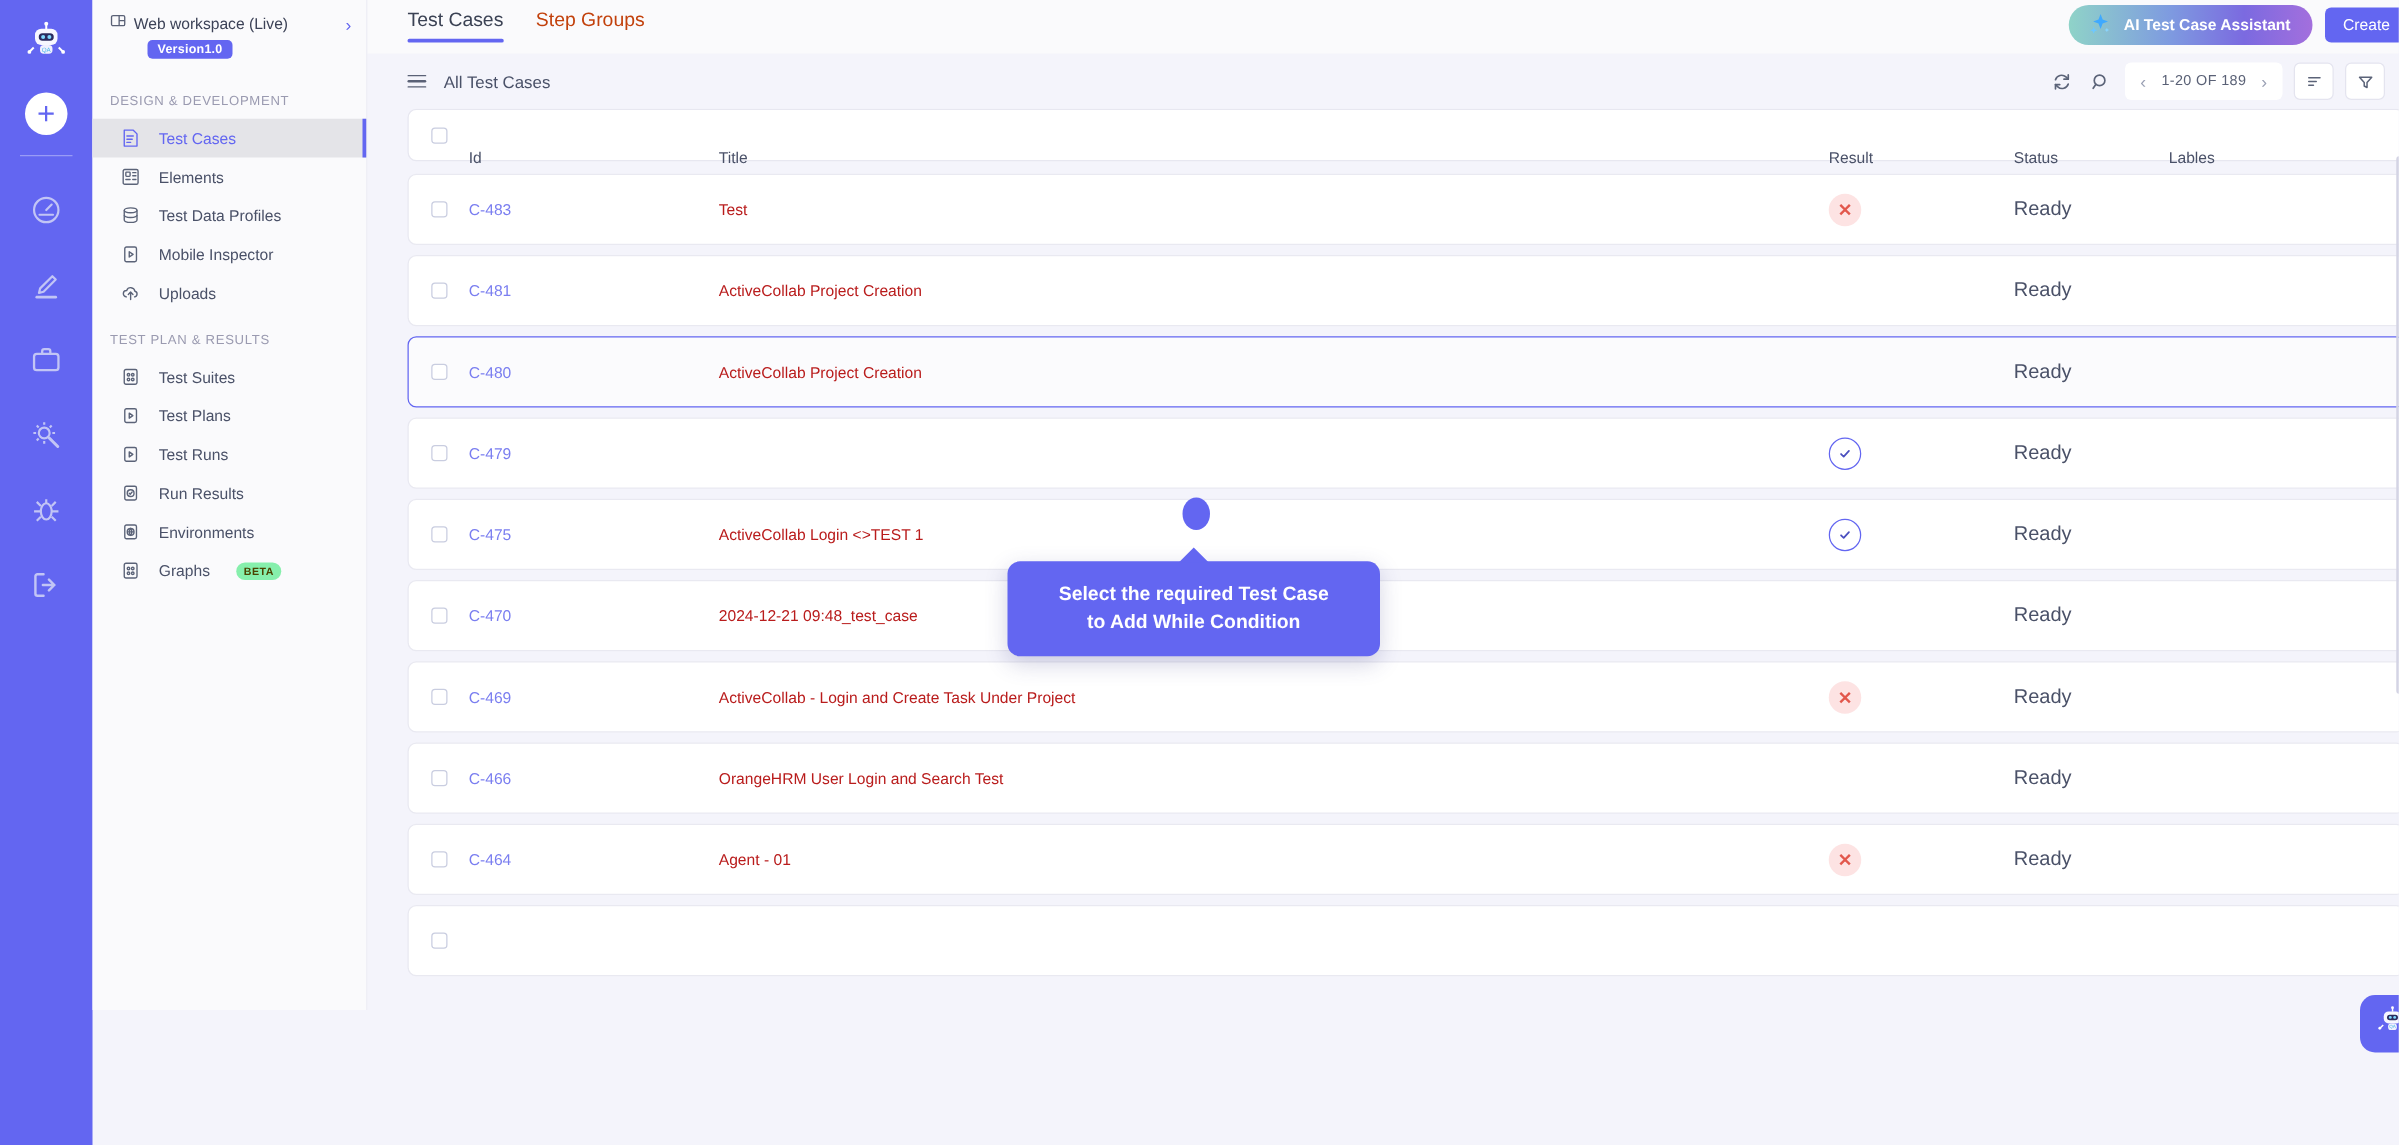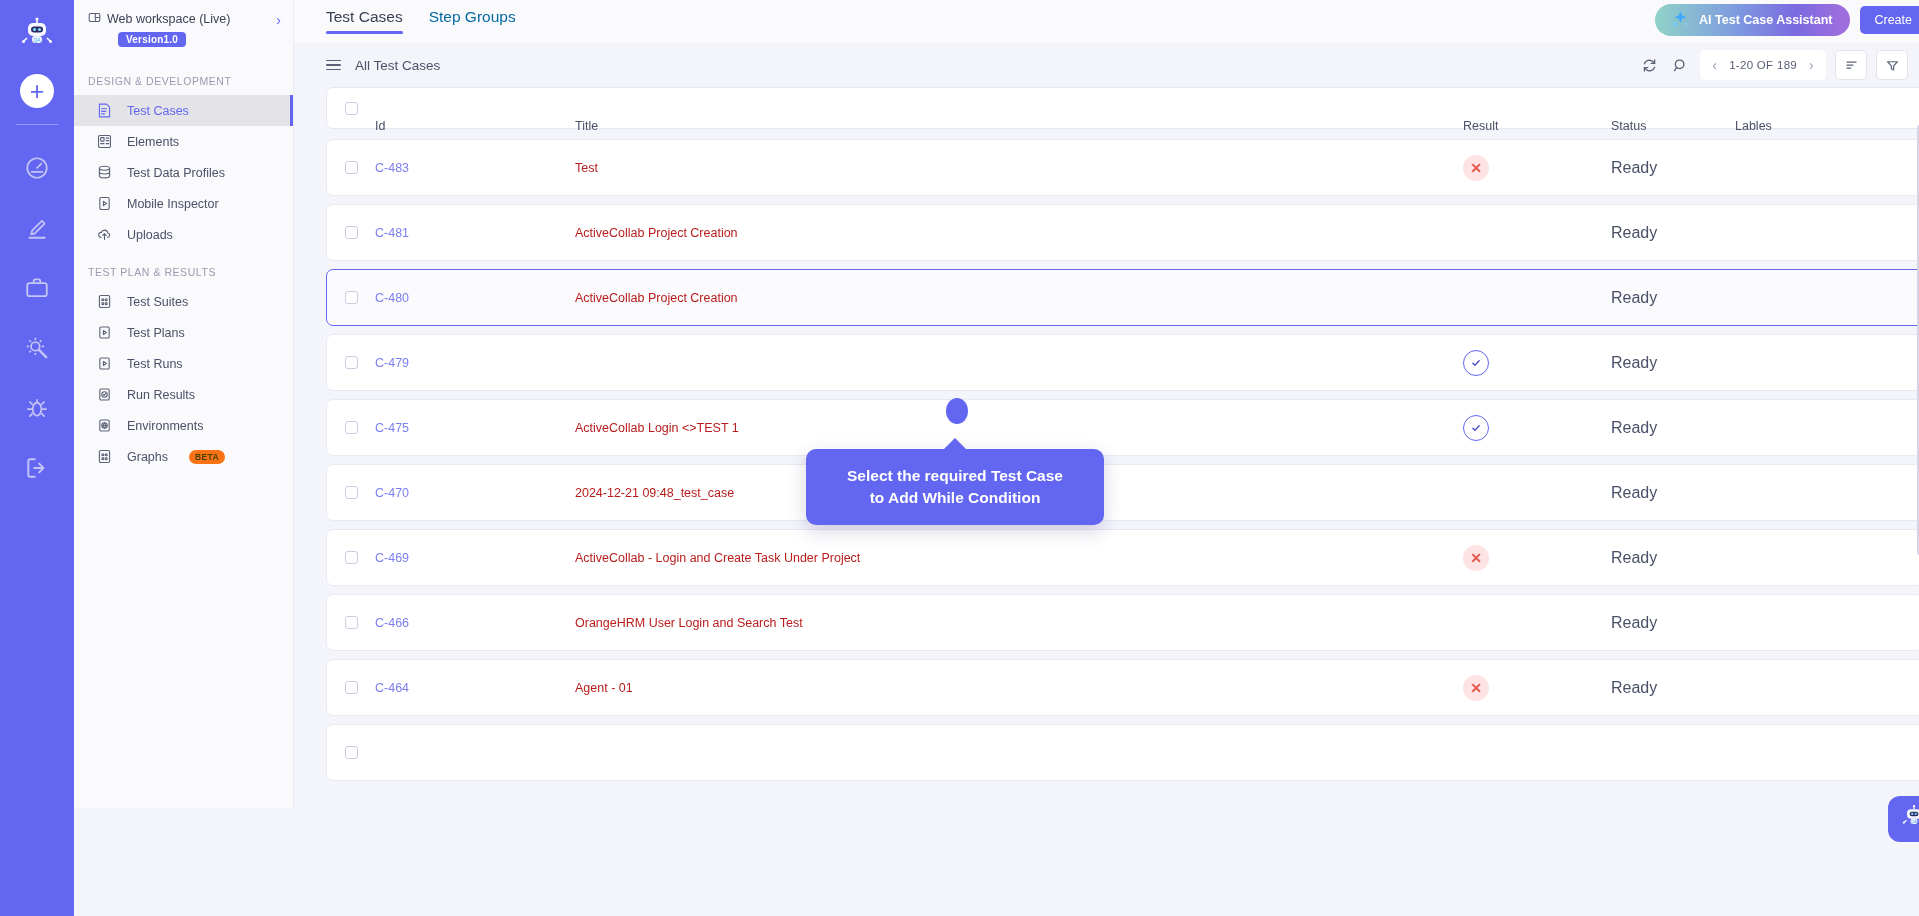--- a/index.html
+++ b/index.html
@@ -68,36 +68,36 @@
     position: relative;
   }
   .nav-item .nico { width: 17px; height: 17px; display:flex; align-items:center; justify-content:center; color:#5b6378; }
   .nav-item.active { background: #e4e4e8; color: #6366f1; font-weight: 400; }
   .nav-item.active .nico { color: #6366f1; }
   .nav-item.active::after {
     content: ""; position: absolute; right: 0; top: 0;
     width: 3px; height: 100%; background: #6366f1;
   }
   .beta-badge {
-    background: #f97316; color: #4a4300;
+    background: #86efac; color: #4a4300;
     font-size: 8.5px; font-weight: 700; letter-spacing: .4px;
     padding: 2px 6px; border-radius: 9px; margin-left: 7px;
   }
 
   
   .main { flex: 1; height: 916px; display: flex; flex-direction: column; position: relative; }
 
   .topbar {
     height: 43px; min-height: 43px; background: #fafafc;
     display: flex; align-items: flex-start; padding: 0 14px 0 32px;
     position: relative;
   }
   .tabs { display: flex; gap: 26px; align-items: flex-start; padding-top: 8px; }
   .tab {
-    font-size: 15.5px; color: #0369a1; padding-bottom: 8px;
+    font-size: 15.5px; color: #c2410c; padding-bottom: 8px;
     cursor: pointer; position: relative;
   }
   .tab.active { color: #3b4254; }
   .tab.active::after {
     content: ""; position: absolute; left: 0; right: 0; bottom: 0;
     height: 3px; background: #6366f1; border-radius: 2px;
   }
   .top-right { margin-left: auto; display: flex; align-items: center; gap: 10px; padding-top: 4px; }
   .ai-btn {
     height: 32px; border-radius: 16px;

